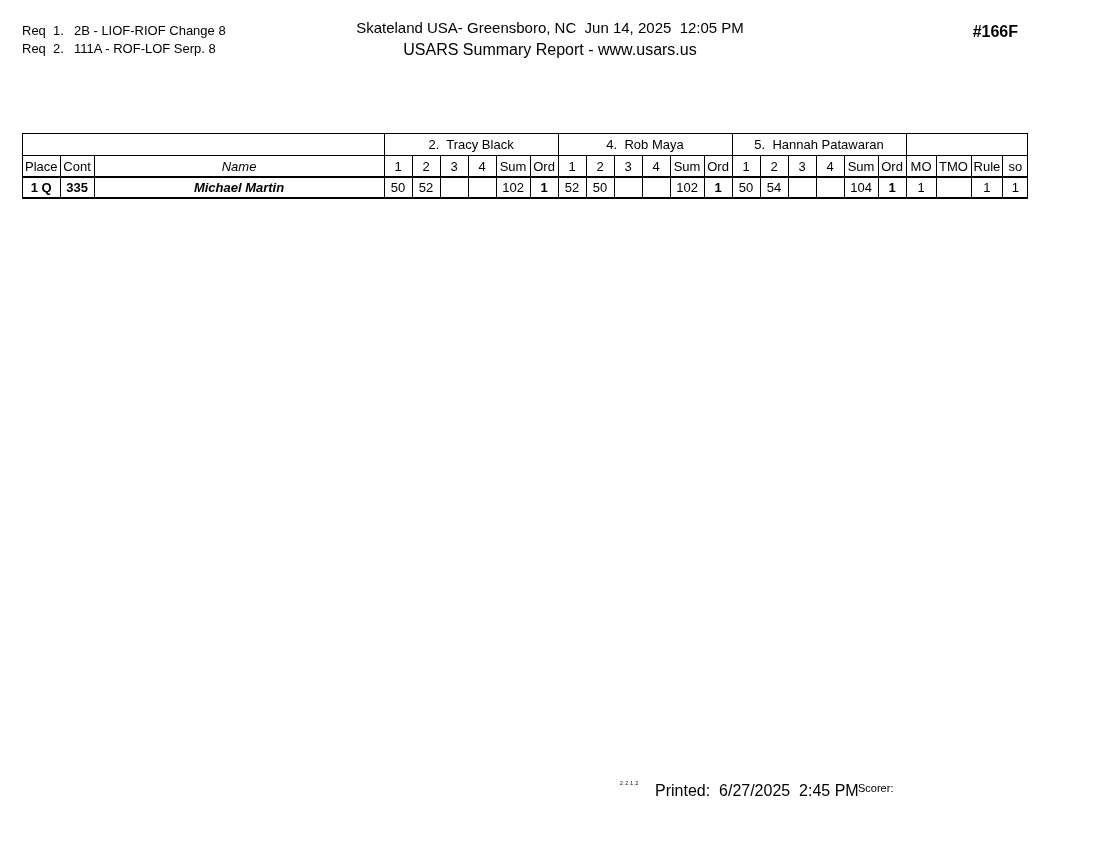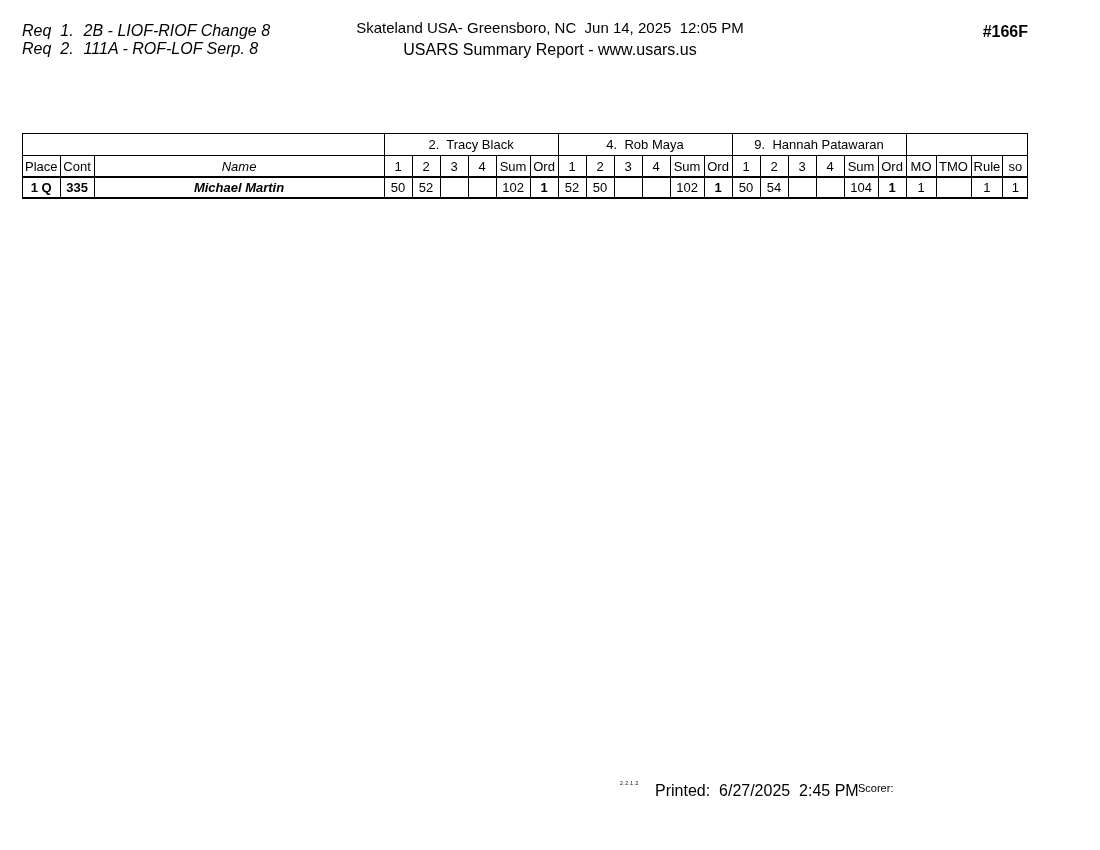--- a/index.html
+++ b/index.html
@@ -1,29 +1,29 @@
 <!DOCTYPE html>
 <html><head>
 <meta charset="utf-8">
 <style>
   html,body{margin:0;padding:0;background:#fff;}
   body{
     width:1100px;height:850px;position:relative;overflow:hidden;
     font-family:"Liberation Sans", sans-serif;color:#000;
     -webkit-font-smoothing:antialiased;
   }
-  .req-block{position:absolute;left:22px;top:22px;font-size:16px;line-height:18px;font-style:italic;}
+  .req-block{position:absolute;left:22px;top:22px;font-size:13px;line-height:18px;}
   .req-line{white-space:pre;}
   .req-label{margin-right:10px;}
   .center-head{position:absolute;left:0;right:0;top:18px;text-align:center;}
   .title{font-size:17px;font-weight:bold;line-height:22px;white-space:pre;}
   .venue{font-size:15px;line-height:20px;white-space:pre;}
   .event-title{font-size:18px;font-weight:bold;line-height:25px;white-space:pre;}
   .report-line{font-size:16px;line-height:24px;white-space:pre;}
-  .event-number{position:absolute;right:72px;top:23px;font-size:16px;font-weight:bold;}
+  .event-number{position:absolute;right:82px;top:23px;font-size:16px;font-weight:bold;}
 
   table.results{
     position:absolute;left:22px;top:133px;
     border-collapse:collapse;table-layout:fixed;
     font-size:13px;
   }
   table.results td{
     border:1px solid #000;
     height:20px;
     padding:0 2px;
@@ -86,21 +86,21 @@
     <col style="width:30px">
       <col style="width:35px">
       <col style="width:28px">
       <col style="width:25px">
   </colgroup>
   <tbody>
       <tr class="judge-row">
     <td class="nb" colspan="3"></td>
     <td class="judge-name" colspan="6">2.  Tracy Black</td>
     <td class="judge-name" colspan="6">4.  Rob Maya</td>
-    <td class="judge-name" colspan="6">9.  Hannah Patawaran</td>
+    <td class="judge-name" colspan="6">5.  Hannah Patawaran</td>
     <td class="nb" colspan="4"></td>
   </tr>
   <tr class="head-row">
     <td>Place</td>
     <td>Cont</td>
     <td class="name-col">Name</td>
 
     <td>1</td>
     <td>2</td>
     <td>3</td>

